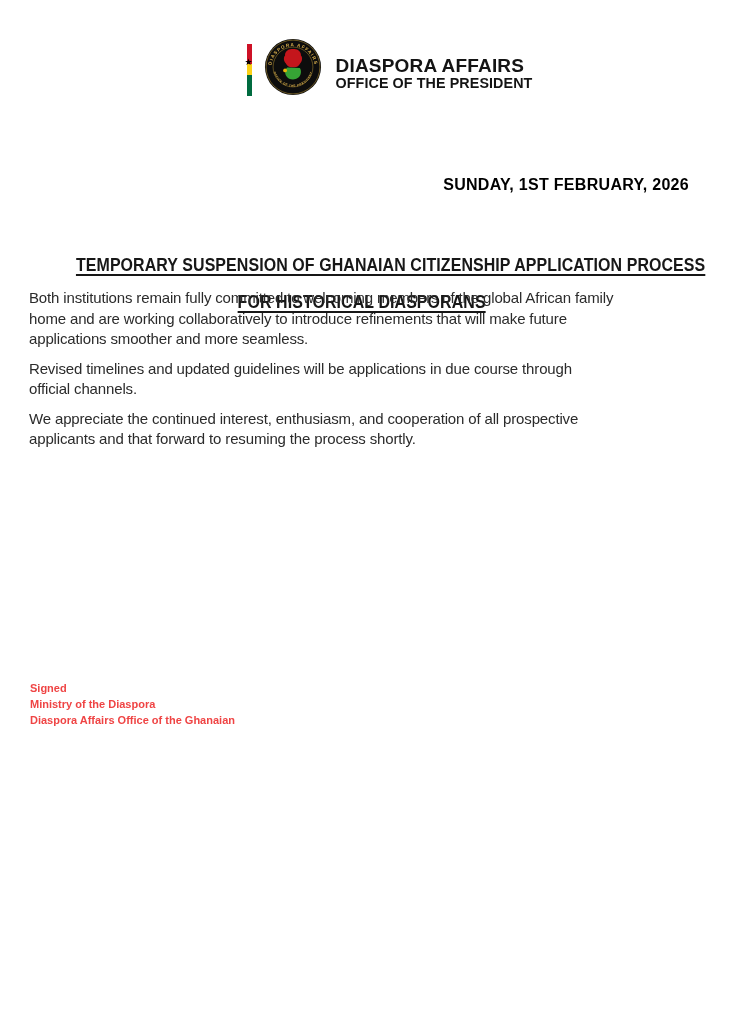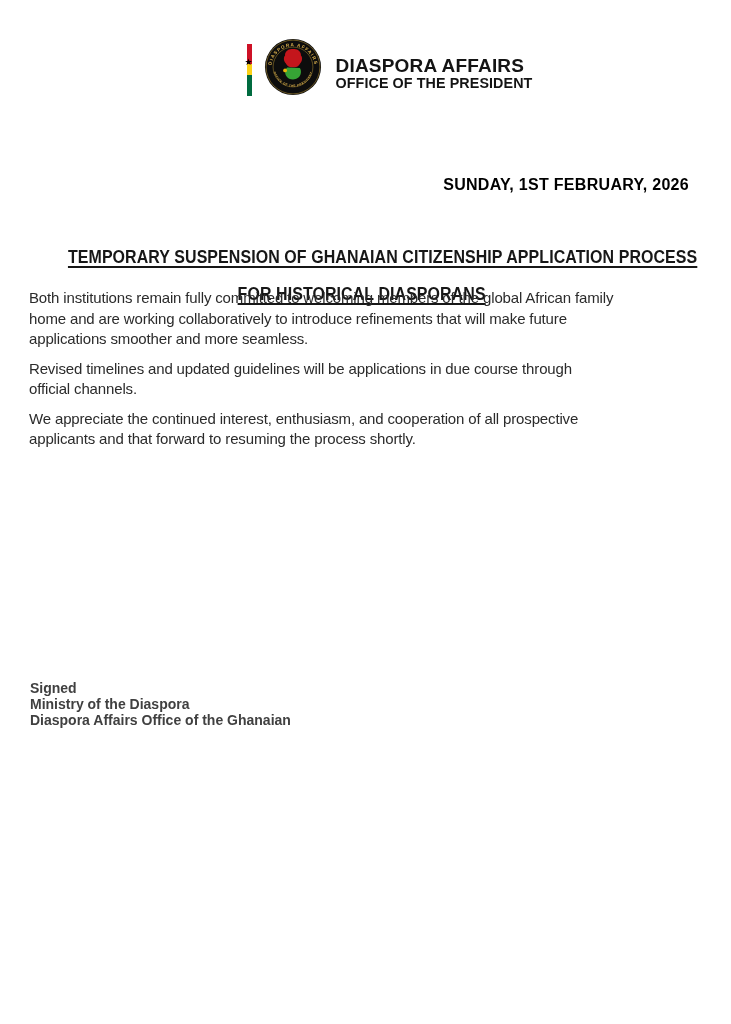--- a/index.html
+++ b/index.html
@@ -34,40 +34,40 @@
   .org-line1 { font-size:19px; font-weight:bold; letter-spacing:0.2px; line-height:1.0; }
   .org-line2 { font-size:14.3px; font-weight:bold; letter-spacing:0.1px; line-height:1.1; margin-top:1px; }
 
   
   .doc-date {
     position:absolute; top:176px; right:42px;
     font-size:16px; font-weight:bold; letter-spacing:0.3px; color:#000000;
   }
 
   
-  .doc-title { position:absolute; top:226px; left:0; right:8px; text-align:center; margin:8px; }
+  .doc-title { position:absolute; top:226px; left:0; right:8px; text-align:center; margin:16px; }
   .title-line {
     display:inline-block; font-size:19px; font-weight:bold; color:#171717;
     line-height:21px; letter-spacing:0.1px;
     transform:scaleX(0.84); transform-origin:50% 50%;
     text-decoration:underline; text-decoration-thickness:1.5px; text-underline-offset:3px;
     white-space:nowrap;
   }
 
   
   .doc-body {
     position:absolute; top:288px; left:29px; right:28px;
     font-size:15px; line-height:20.5px; letter-spacing:-0.15px; color:#2b2b2b;
   }
   .doc-body p { margin:0 0 9px 0; white-space:pre; }
 
   
   .signature {
     position:absolute; top:681px; left:30px;
-    font-size:14px; font-weight:bold; line-height:15.8px; color:#404040;
+    font-size:11px; font-weight:bold; line-height:15.8px; color:#ef4444;
   }
 </style>
 </head>
 <body>
 
 <div class="page">
 
   <div class="letterhead">
 
 

